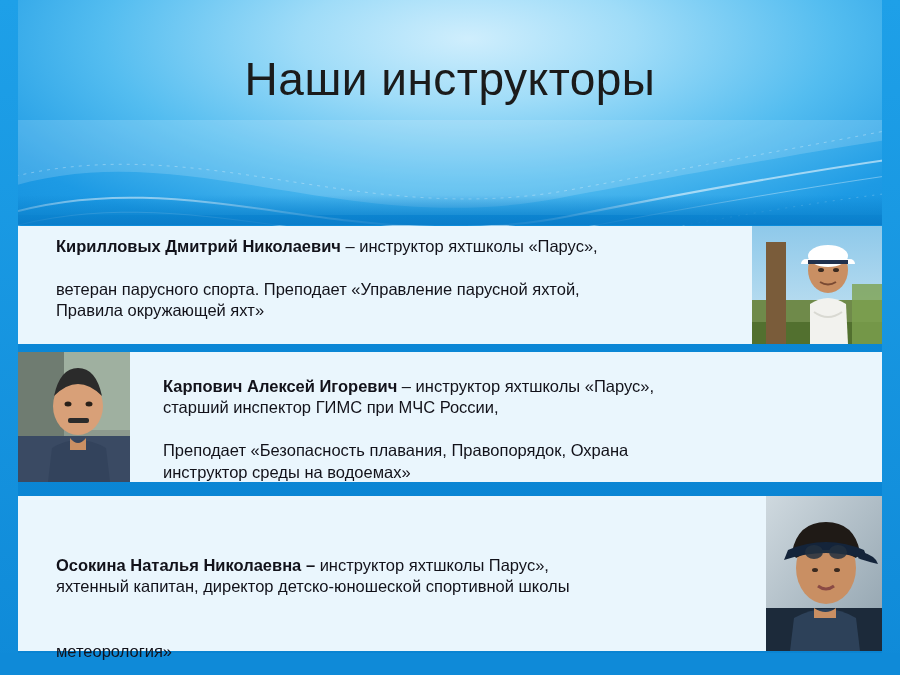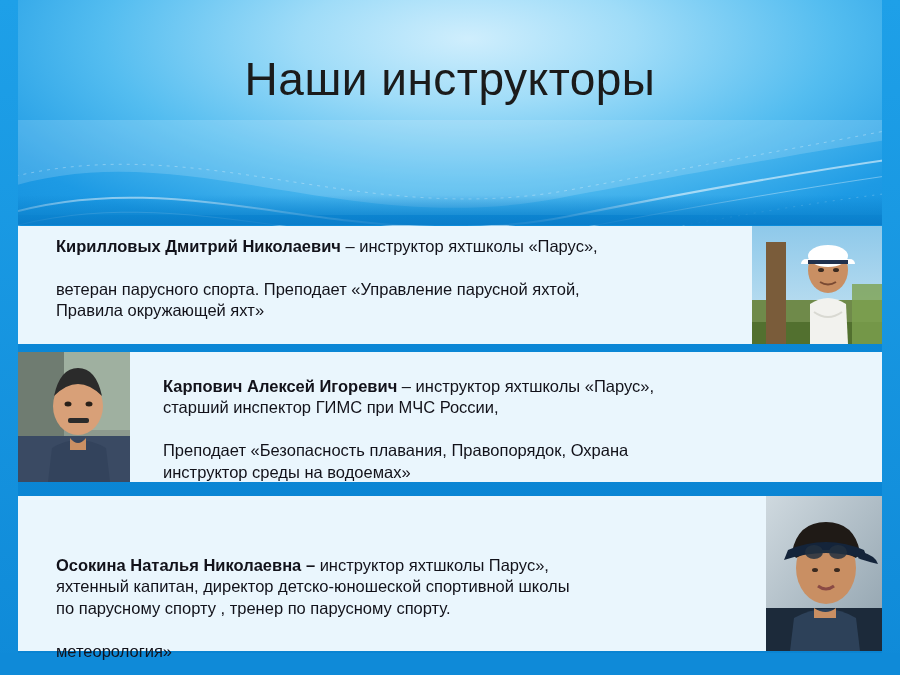--- a/index.html
+++ b/index.html
@@ -192,21 +192,21 @@
       <rect x="50" y="66" width="21" height="5" rx="2" fill="#2b2b2b"></rect>
       <path d="M30,130 L34,96 Q60,80 88,96 L92,130 Z" fill="#33435c"></path>
       <path d="M52,86 q8,10 16,0 l0,12 l-16,0 z" fill="#c98f63"></path>
     </svg>
   </div>
 
   <div class="card card-3"></div>
   <div class="txt txt-3">
     <span class="nm">Осокина Наталья Николаевна –</span><span> </span><span>инструктор яхтшколы Парус»,</span><br>
     <span>яхтенный капитан, директор детско-юношеской спортивной школы</span><br>
-    <span>по парусному спорту , тренер по парусному спорту.</span><br>
+    <br>
     <br>
     <span>метеорология»</span>
   </div>
   <div class="photo photo-3">
     <svg width="116" height="155" viewBox="0 0 116 155" xmlns="http://www.w3.org/2000/svg">
       <defs>
         <linearGradient id="bg3" x1="0" y1="0" x2="1" y2="1">
           <stop offset="0%" stop-color="#cfd9df"></stop>
           <stop offset="100%" stop-color="#8fa1ad"></stop>
         </linearGradient>

